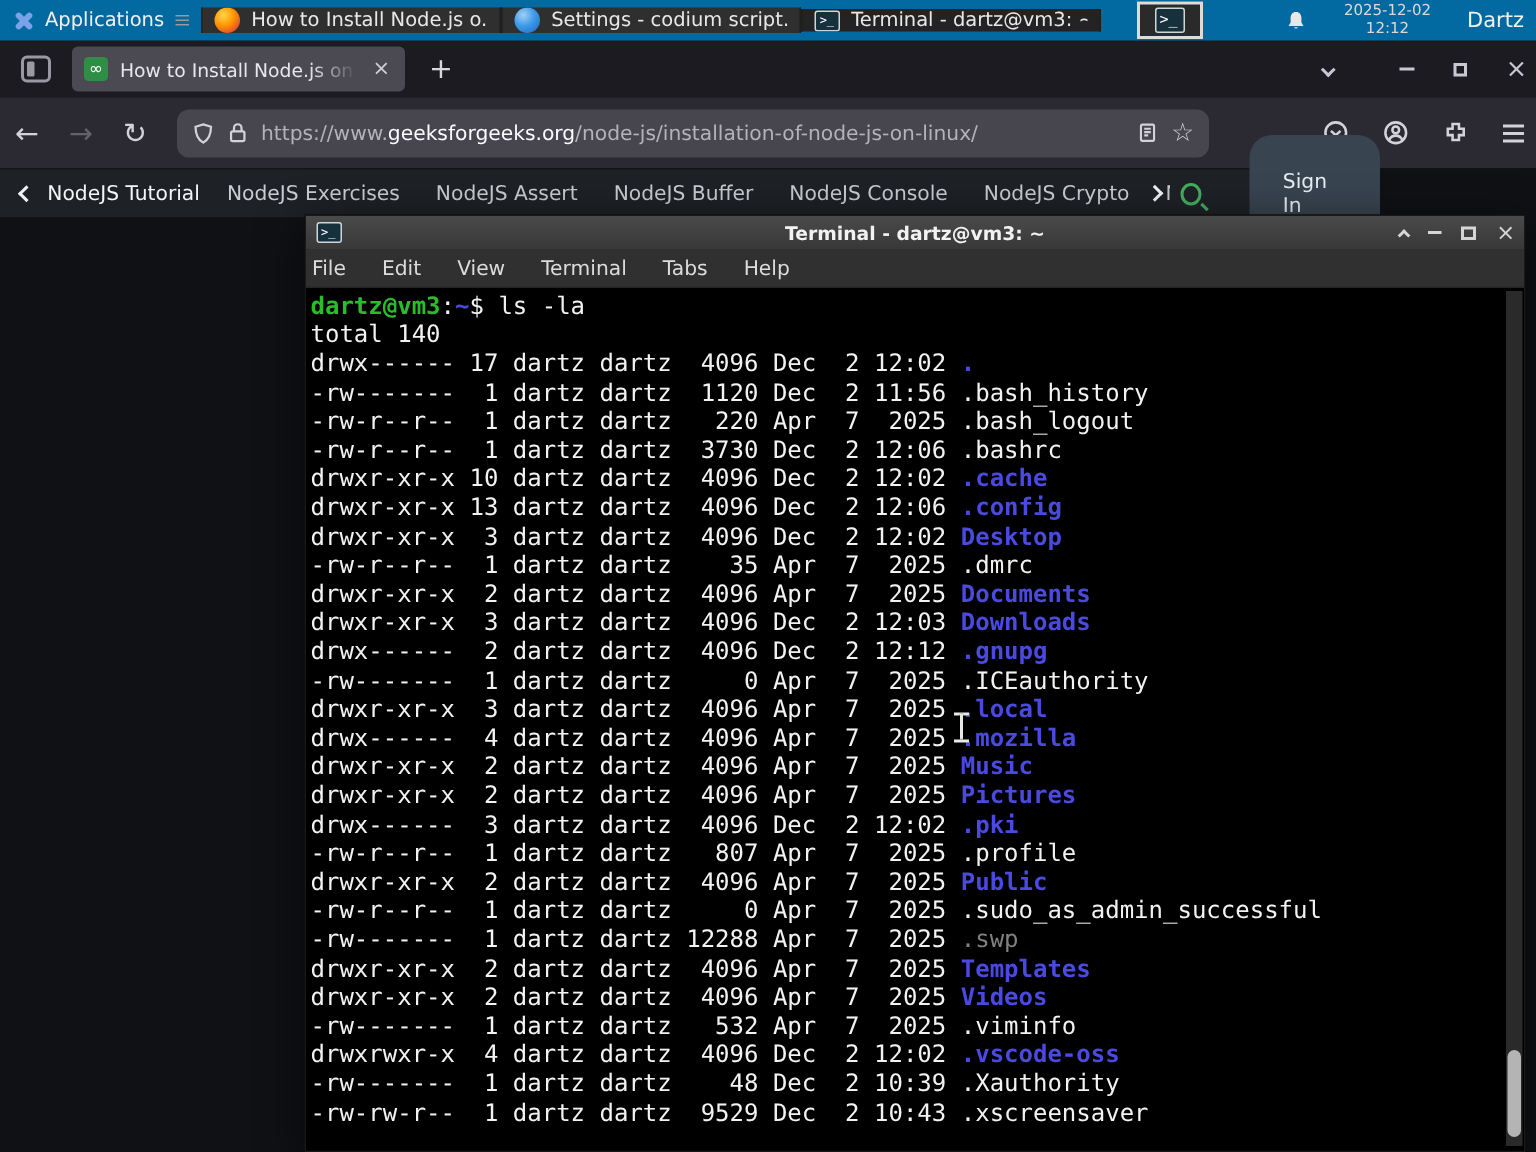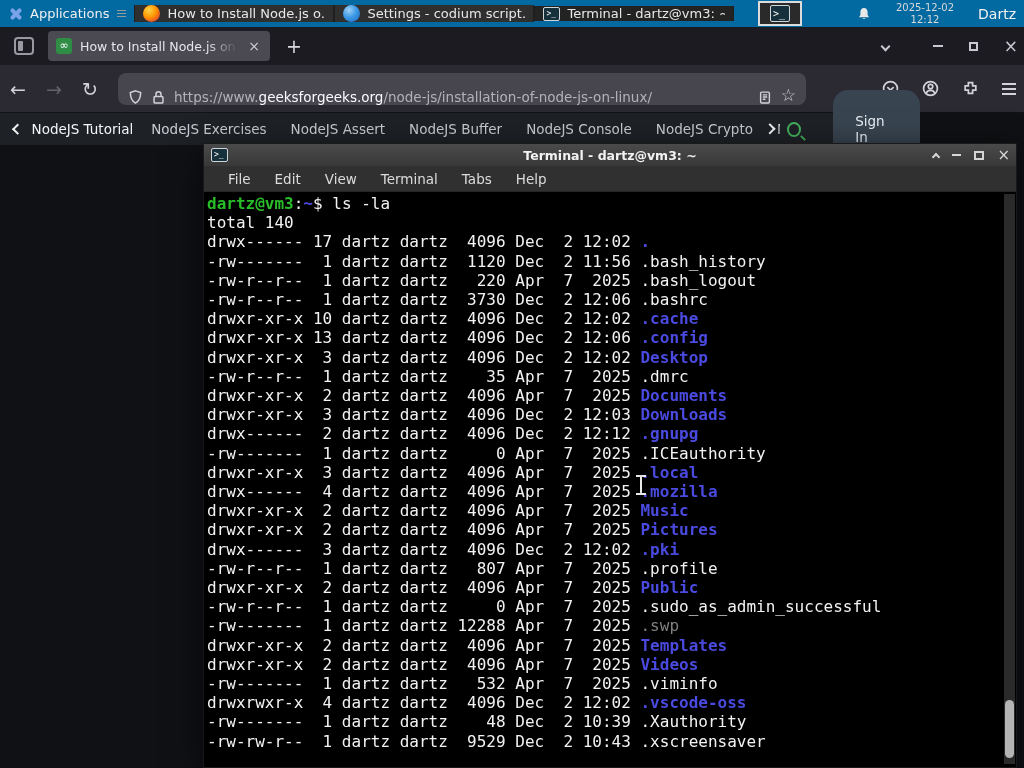--- a/index.html
+++ b/index.html
@@ -43,21 +43,21 @@
   .chev.down { transform:rotate(45deg); }
   .chev.right { transform:rotate(-45deg); }
   .chev.left  { transform:rotate(135deg); }
   .win-min { width:10px; height:2px; background:#c9c8d0; }
   .win-max { width:9px; height:9px; border:2px solid #c9c8d0; }
   .win-close { color:#c9c8d0; font-size:17px; line-height:17px; }
 
   #toolbar { position:absolute; left:0; top:65px; width:1024px; height:47px; background:#2b2a33; display:flex; align-items:center; }
   .nav-arrow { color:#d3d2da; font-size:19px; width:36px; text-align:center; }
   .nav-arrow.dim { color:#63626b; }
-  #urlbar { display:flex; align-items:flex-end; margin-left:10px; width:688px; height:32px; background:#47464f; border-radius:8px; padding:0 10px; gap:9px; }
+  #urlbar { display:flex; align-items:center; margin-left:10px; width:688px; height:32px; background:#47464f; border-radius:8px; padding:0 10px; gap:9px; }
   #urlbar svg { flex:0 0 auto; }
   #url-text { flex:1; font-size:13.5px; color:#b3b2bc; white-space:nowrap; overflow:hidden; }
   #url-text .domain { color:#fbfbfe; }
   .pill-icon { color:#cfced8; font-size:14px; }
   #toolbar-right { position:absolute; right:8px; top:65px; height:47px; display:flex; align-items:center; gap:23px; }
   .burger { display:flex; flex-direction:column; gap:3px; }
   .burger i { width:14px; height:2px; background:#d3d2da; }
 
   
   #sitenav { position:absolute; left:0; top:112px; width:920px; height:33px; background:#1e2126; border-top:1px solid #121418; display:flex; align-items:center; font-size:13.5px; color:#c9ccd1; }
@@ -76,21 +76,21 @@
   
   #termwin { position:absolute; left:203px; top:143px; width:814px; height:625px; background:#000; border:1px solid #191919; box-shadow:0 8px 30px rgba(0,0,0,.65); z-index:40; }
   #term-titlebar { position:relative; height:22px; background:linear-gradient(#4a4a4a,#383838); display:flex; align-items:center; }
   #term-titlebar .term-glyph { margin-left:7px; }
   #term-title { position:absolute; left:0; right:0; text-align:center; color:#f2f2f2; font-weight:bold; font-size:12.5px; }
   #term-buttons { position:absolute; right:6px; top:0; height:22px; display:flex; align-items:center; gap:13px; }
   #term-buttons .chev { border-color:#d6d6d6; width:6px; height:6px; transform:rotate(-135deg); margin-top:3px; }
   #term-buttons .win-min { background:#d6d6d6; width:9px; }
   #term-buttons .win-max { border-color:#d6d6d6; width:10px; height:9px; }
   #term-buttons .win-close { color:#d6d6d6; font-size:15px; line-height:15px; }
-  #term-menubar { height:26px; background:#303030; border-bottom:1px solid #262626; display:flex; align-items:center; gap:24px; padding-left:24px; color:#dcdcdc; font-size:13.5px; }
+  #term-menubar { height:26px; background:#303030; border-bottom:1px solid #262626; display:flex; align-items:center; gap:24px; padding-left:4px; color:#dcdcdc; font-size:13.5px; }
   #term-content { position:relative; height:575px; background:#000; overflow:hidden; padding:2px 0 0 3px; font-family:"DejaVu Sans Mono","Liberation Mono",monospace; font-size:16px; line-height:19.2px; color:#f2f2f2; }
   .tline { white-space:pre; }
   .p-user { color:#2abd2a; font-weight:bold; }
   .p-cwd  { color:#4a4ae0; font-weight:bold; }
   .t-dir  { color:#4a4ae0; font-weight:bold; }
   .t-dim  { color:#808080; }
   .t-file { color:#f2f2f2; }
   #term-scroll { position:absolute; right:1px; top:2px; width:11px; height:570px; background:#2a2a2a; }
   #term-thumb { position:absolute; left:1px; bottom:6px; width:9px; height:58px; background:#b4b4b4; border-radius:5px; }
   #mouse-ibeam { position:absolute; left:431px; top:282px; width:11px; height:22px; }

